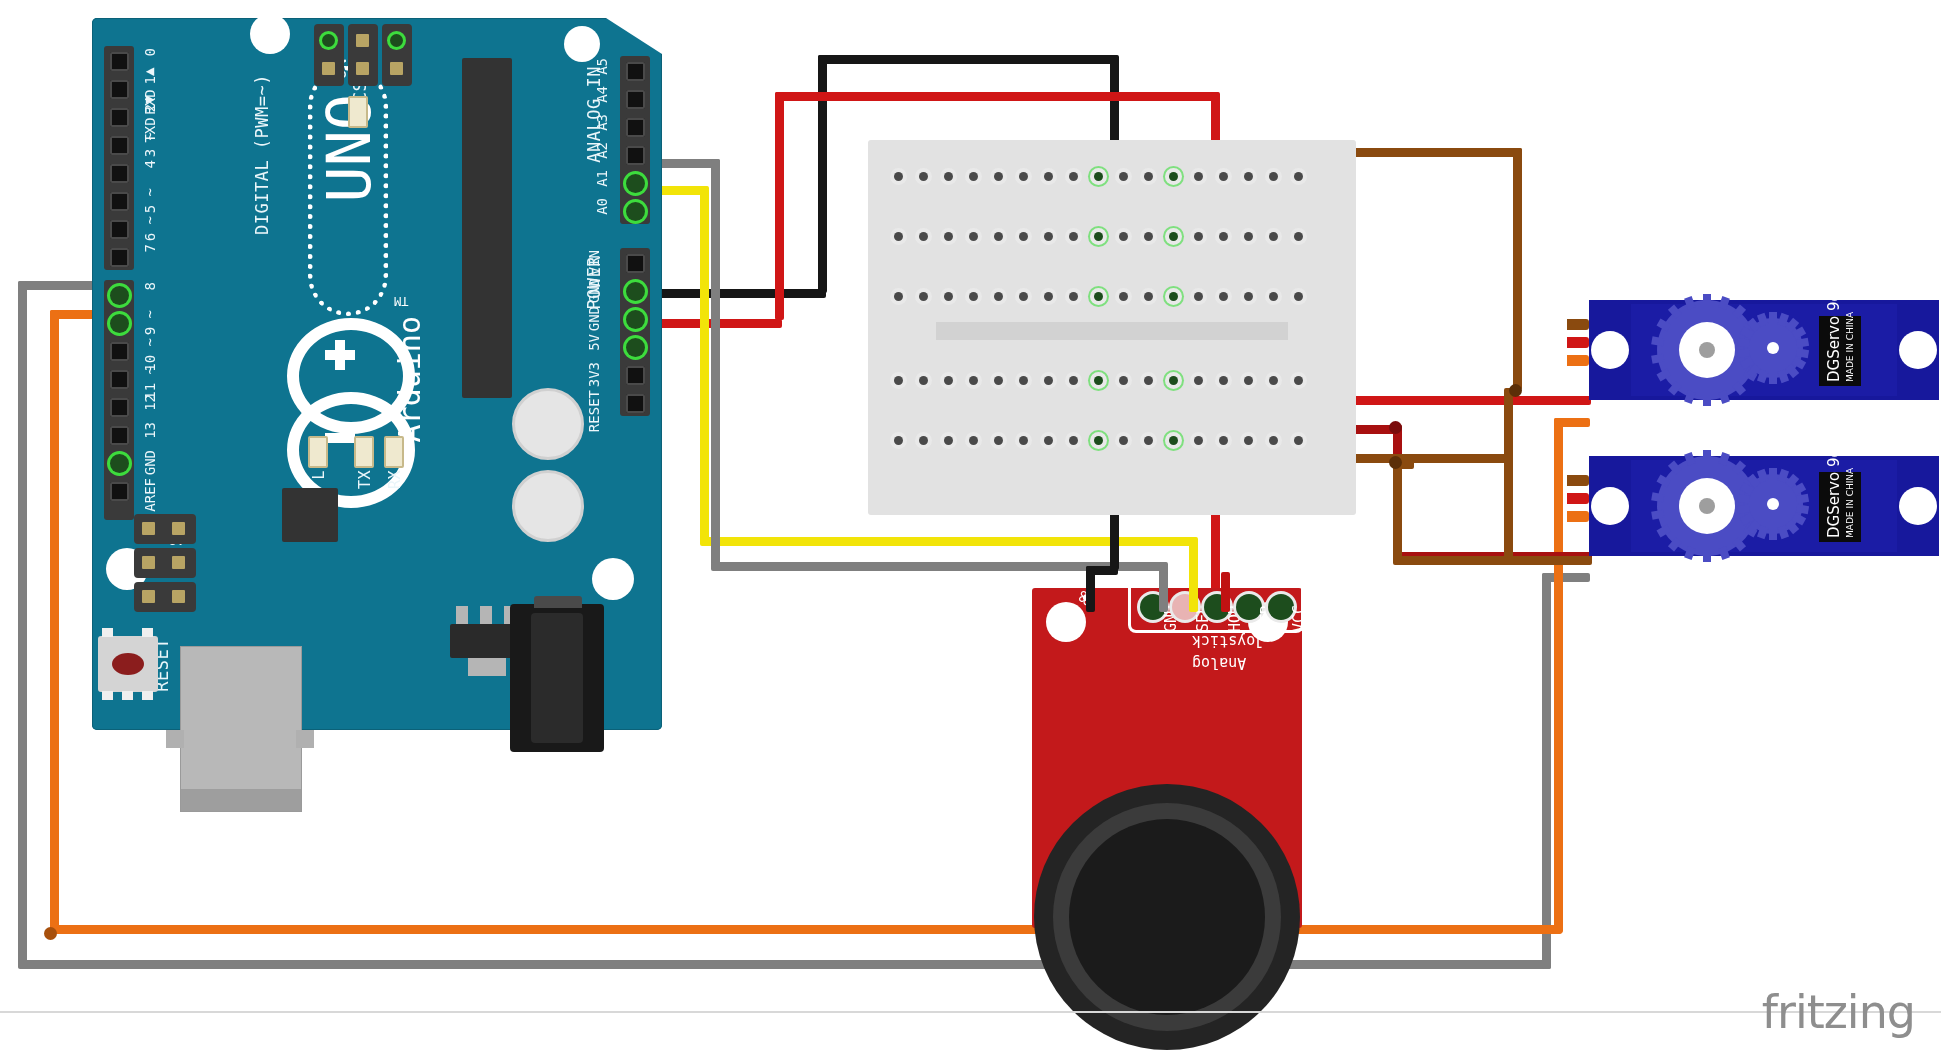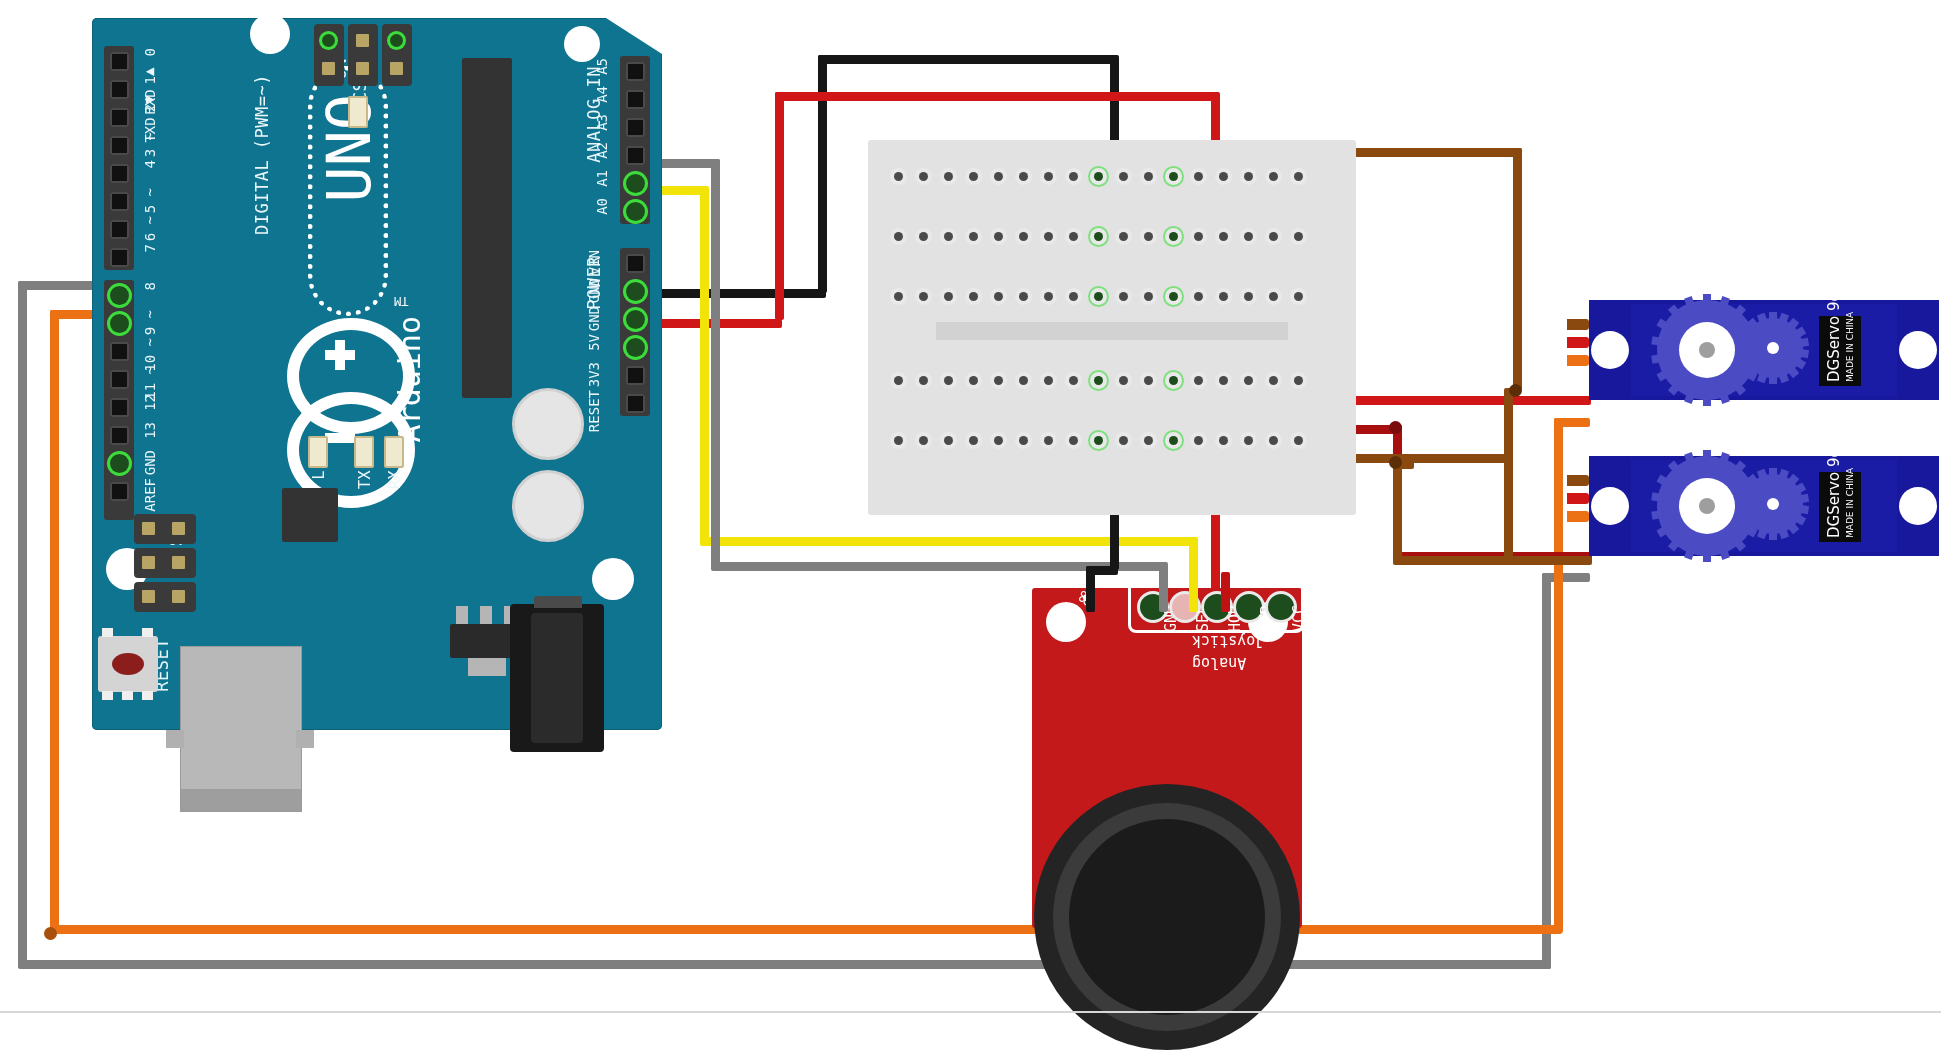--- a/index.html
+++ b/index.html
@@ -729,13 +729,14 @@
     <div class="lead" style="left:-22px;top:37px;background:#d01616;"></div>
     <div class="lead" style="left:-22px;top:55px;background:#ec7014;"></div>
   </div>
 
   <div class="wire wv" style="left:1086px;top:572px;height:40px;background:#161616;"></div>
   <div class="wire wv" style="left:1159px;top:572px;height:40px;background:#7f7f7f;"></div>
   <div class="wire wv" style="left:1189px;top:572px;height:40px;background:#f2e408;"></div>
   <div class="wire wv" style="left:1221px;top:572px;height:40px;background:#c01212;"></div>
 
   <div id="baseline"></div>
+  <div id="fritzing">fritzing</div>
 </div>
 
 </body></html>

